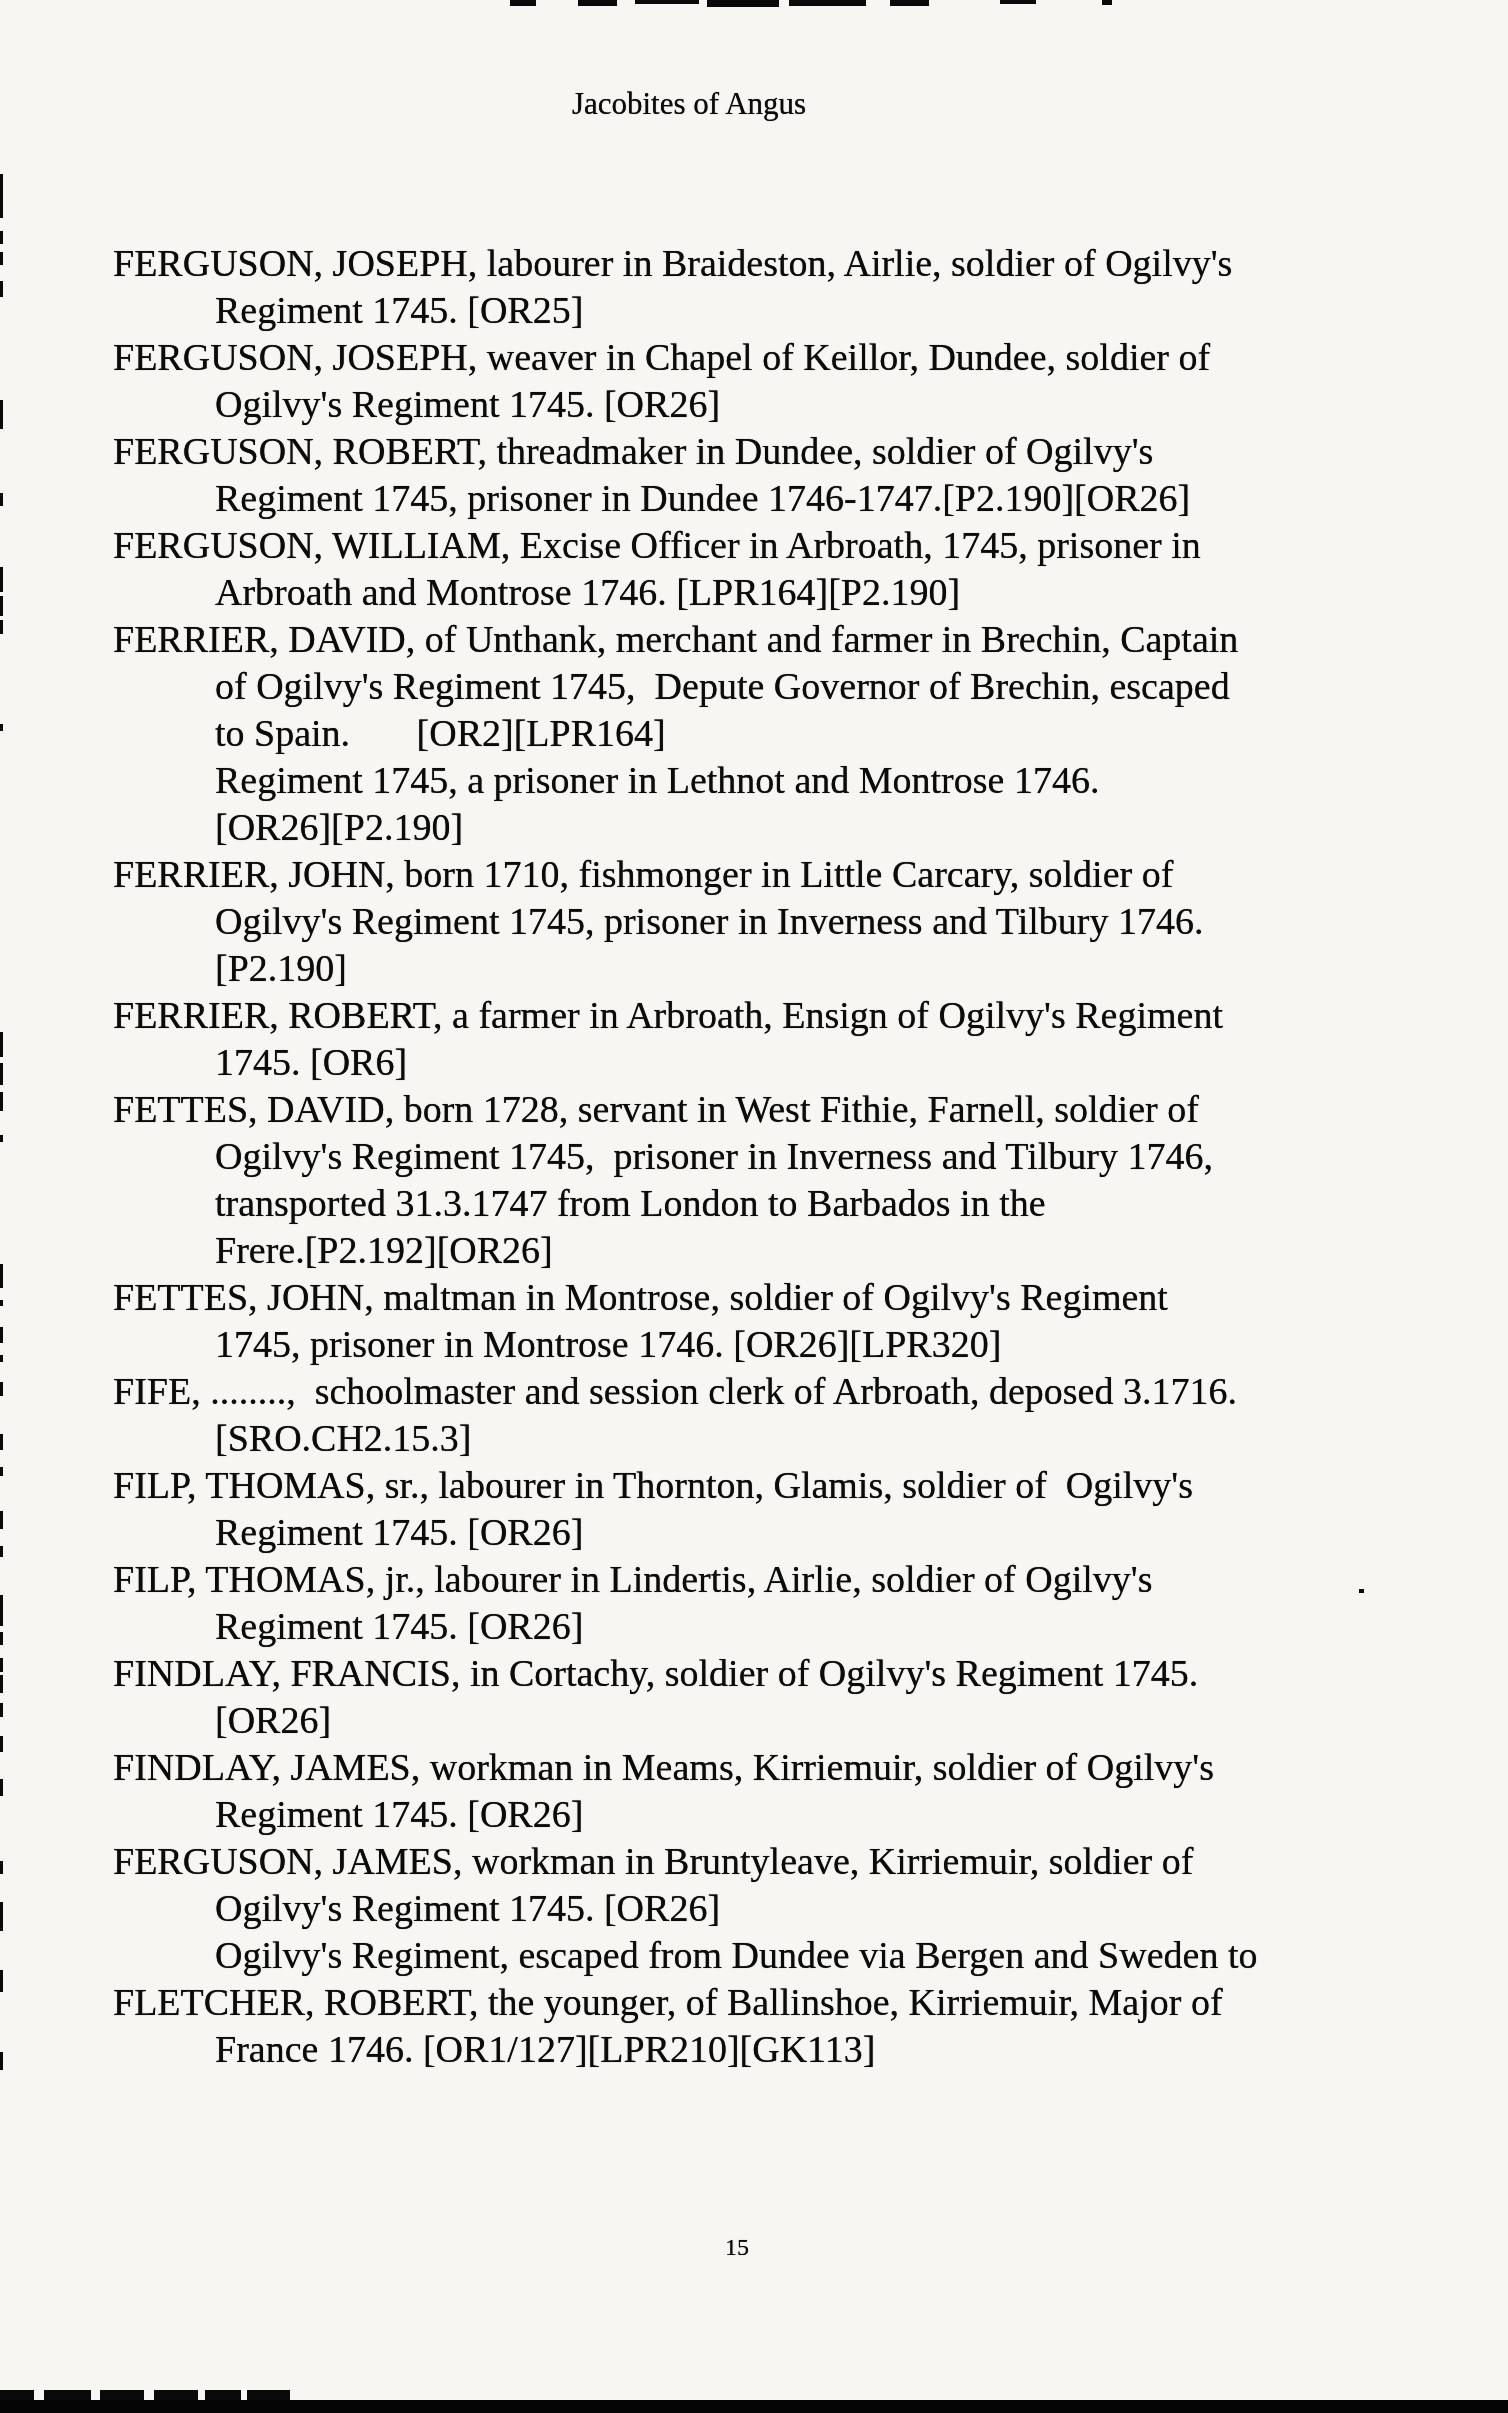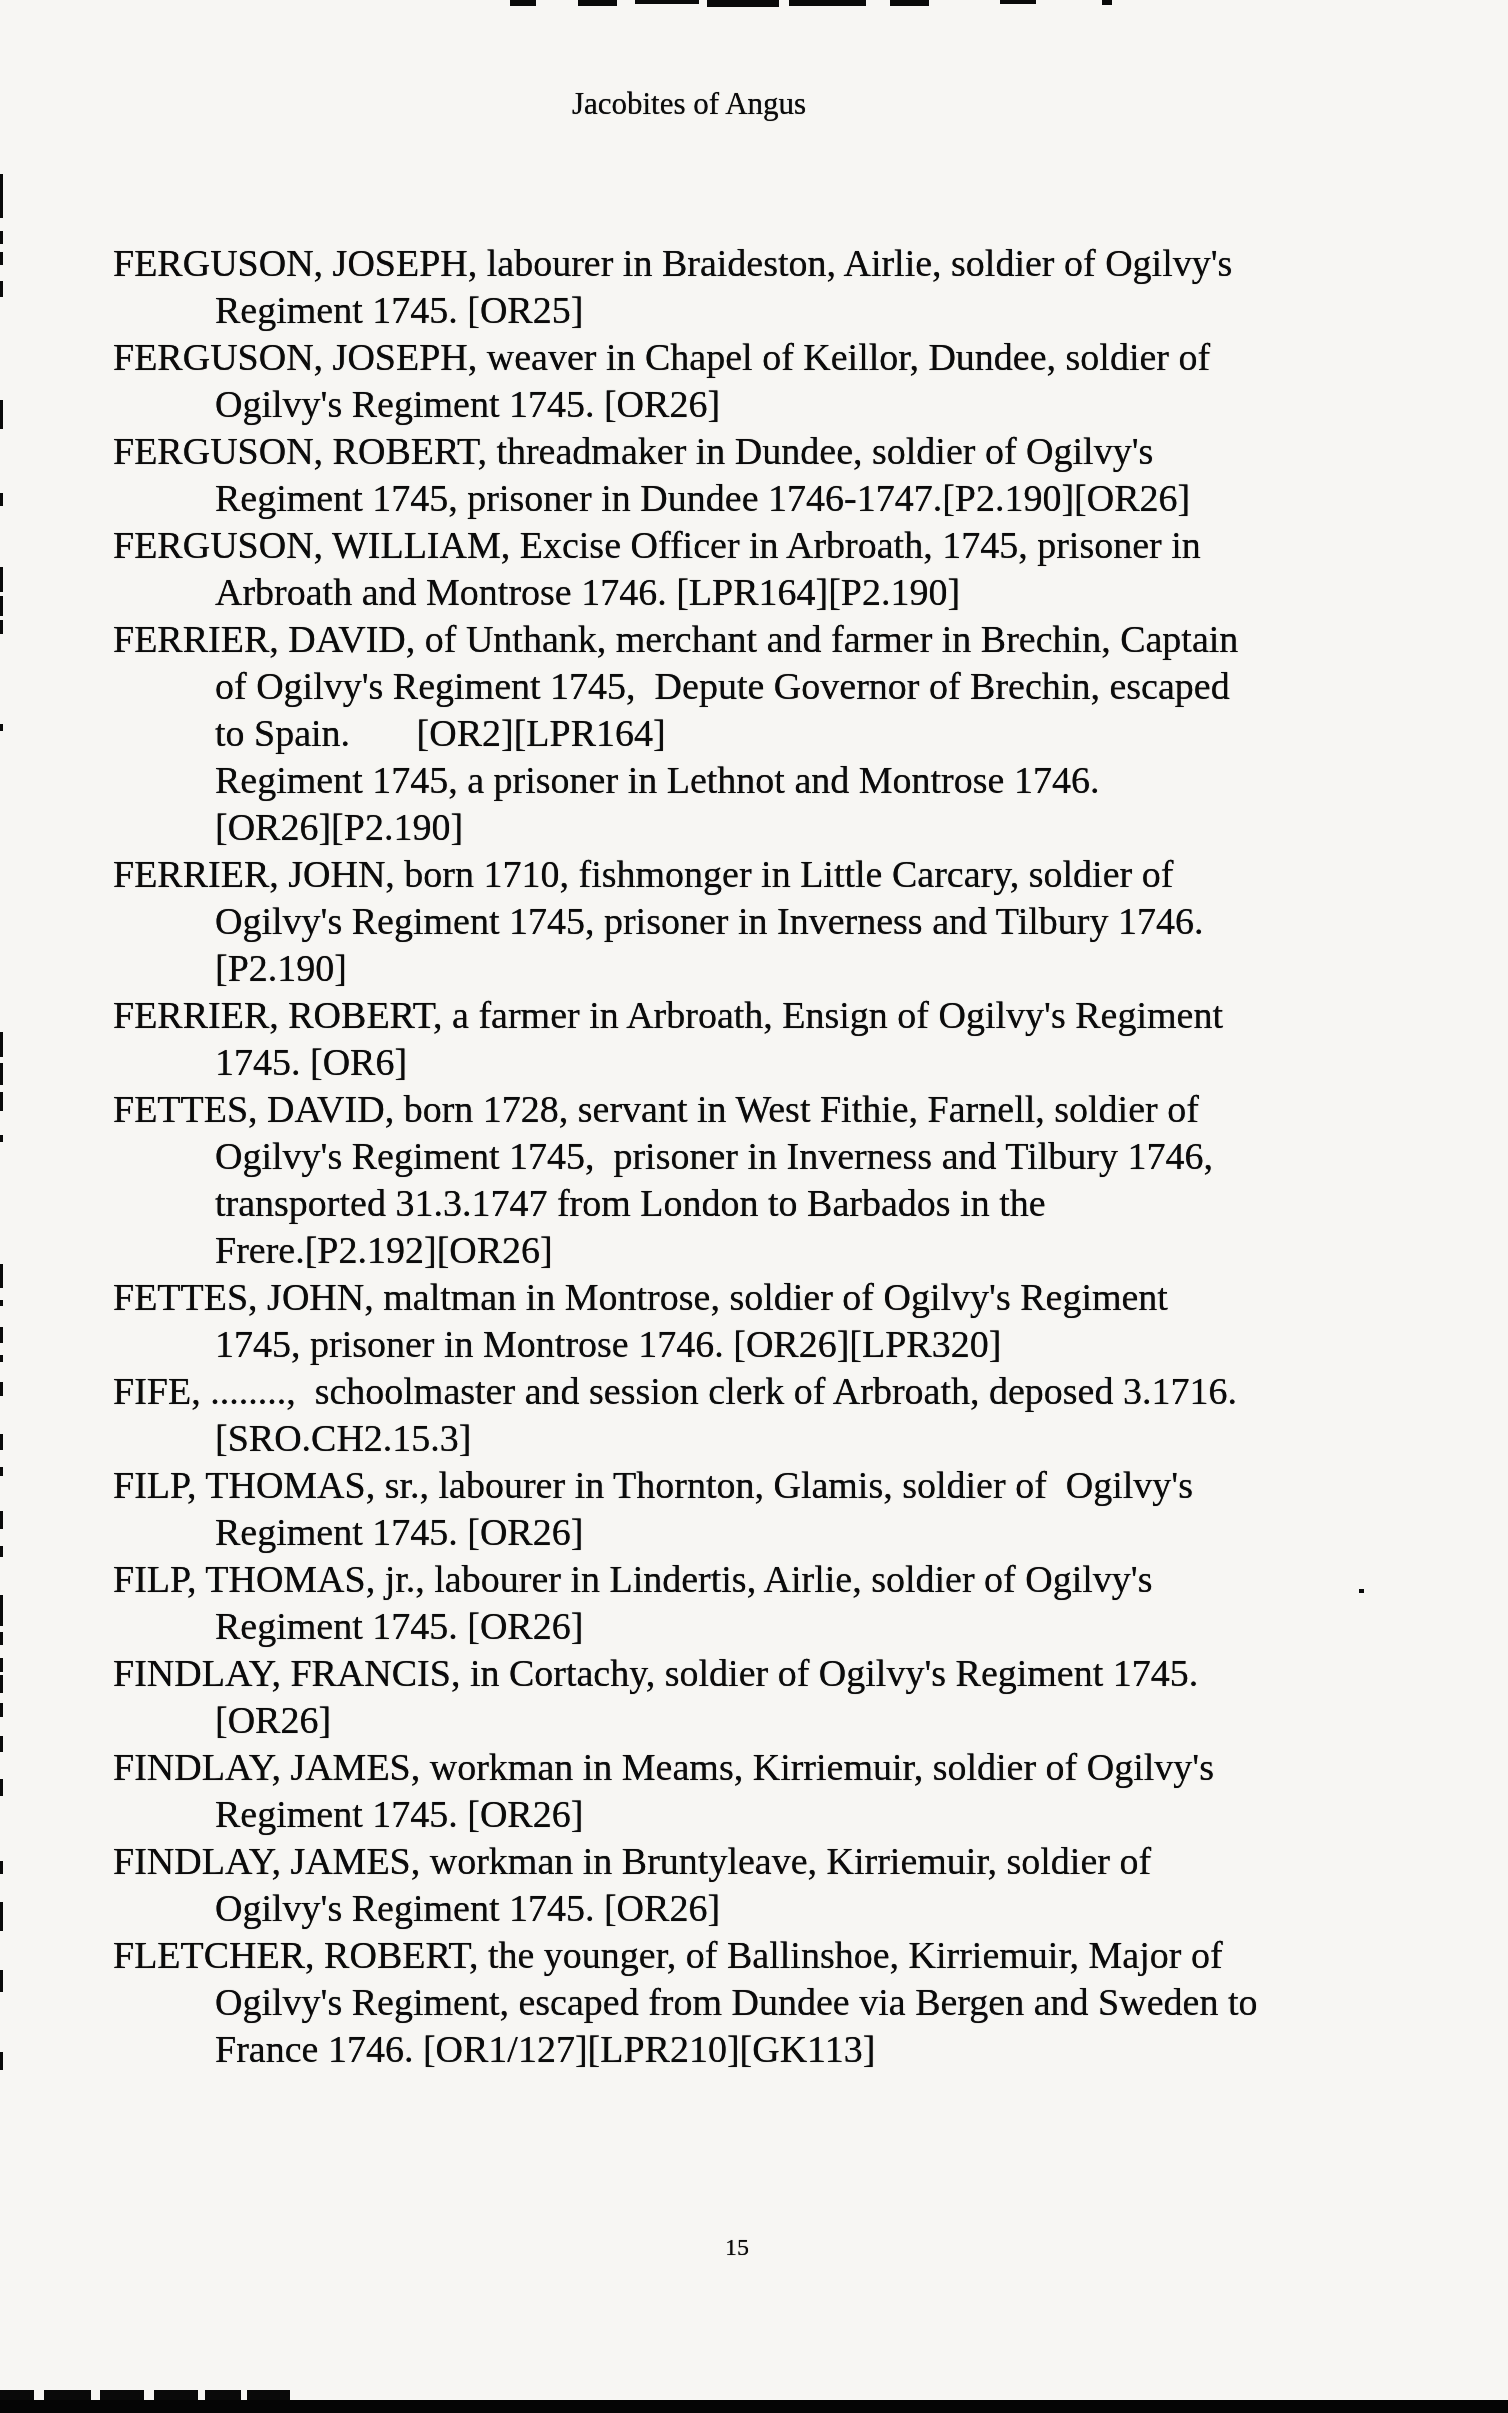--- a/index.html
+++ b/index.html
@@ -99,26 +99,26 @@
       </div>
       <div>
         <div class="line ink">FINDLAY, FRANCIS, in Cortachy, soldier of Ogilvy's Regiment 1745.</div>
         <div class="line ink cont">[OR26]</div>
       </div>
       <div>
         <div class="line ink">FINDLAY, JAMES, workman in Meams, Kirriemuir, soldier of Ogilvy's</div>
         <div class="line ink cont">Regiment 1745. [OR26]</div>
       </div>
       <div>
-        <div class="line ink">FINDLAY, JAMES, workman in Bruntyleave, Kirriemuir, soldier of</div>
+        <div class="line ink">FERGUSON, JAMES, workman in Bruntyleave, Kirriemuir, soldier of</div>
         <div class="line ink cont">Ogilvy's Regiment 1745. [OR26]</div>
       </div>
       <div>
+        <div class="line ink cont">Ogilvy's Regiment, escaped from Dundee via Bergen and Sweden to</div>
         <div class="line ink">FLETCHER, ROBERT, the younger, of Ballinshoe, Kirriemuir, Major of</div>
-        <div class="line ink cont">Ogilvy's Regiment, escaped from Dundee via Bergen and Sweden to</div>
         <div class="line ink cont">France 1746. [OR1/127][LPR210][GK113]</div>
       </div>
     </div>
 
   <div id="pageno" class="ink">15</div>
 
   <div id="artifacts">
       <div class="mark" style="left: 510px; top: 0px; width: 26px; height: 5.7px;"></div>
       <div class="mark" style="left: 578px; top: 0px; width: 39px; height: 6.4px;"></div>
       <div class="mark" style="left: 635px; top: 0px; width: 64px; height: 4.3px;"></div>

